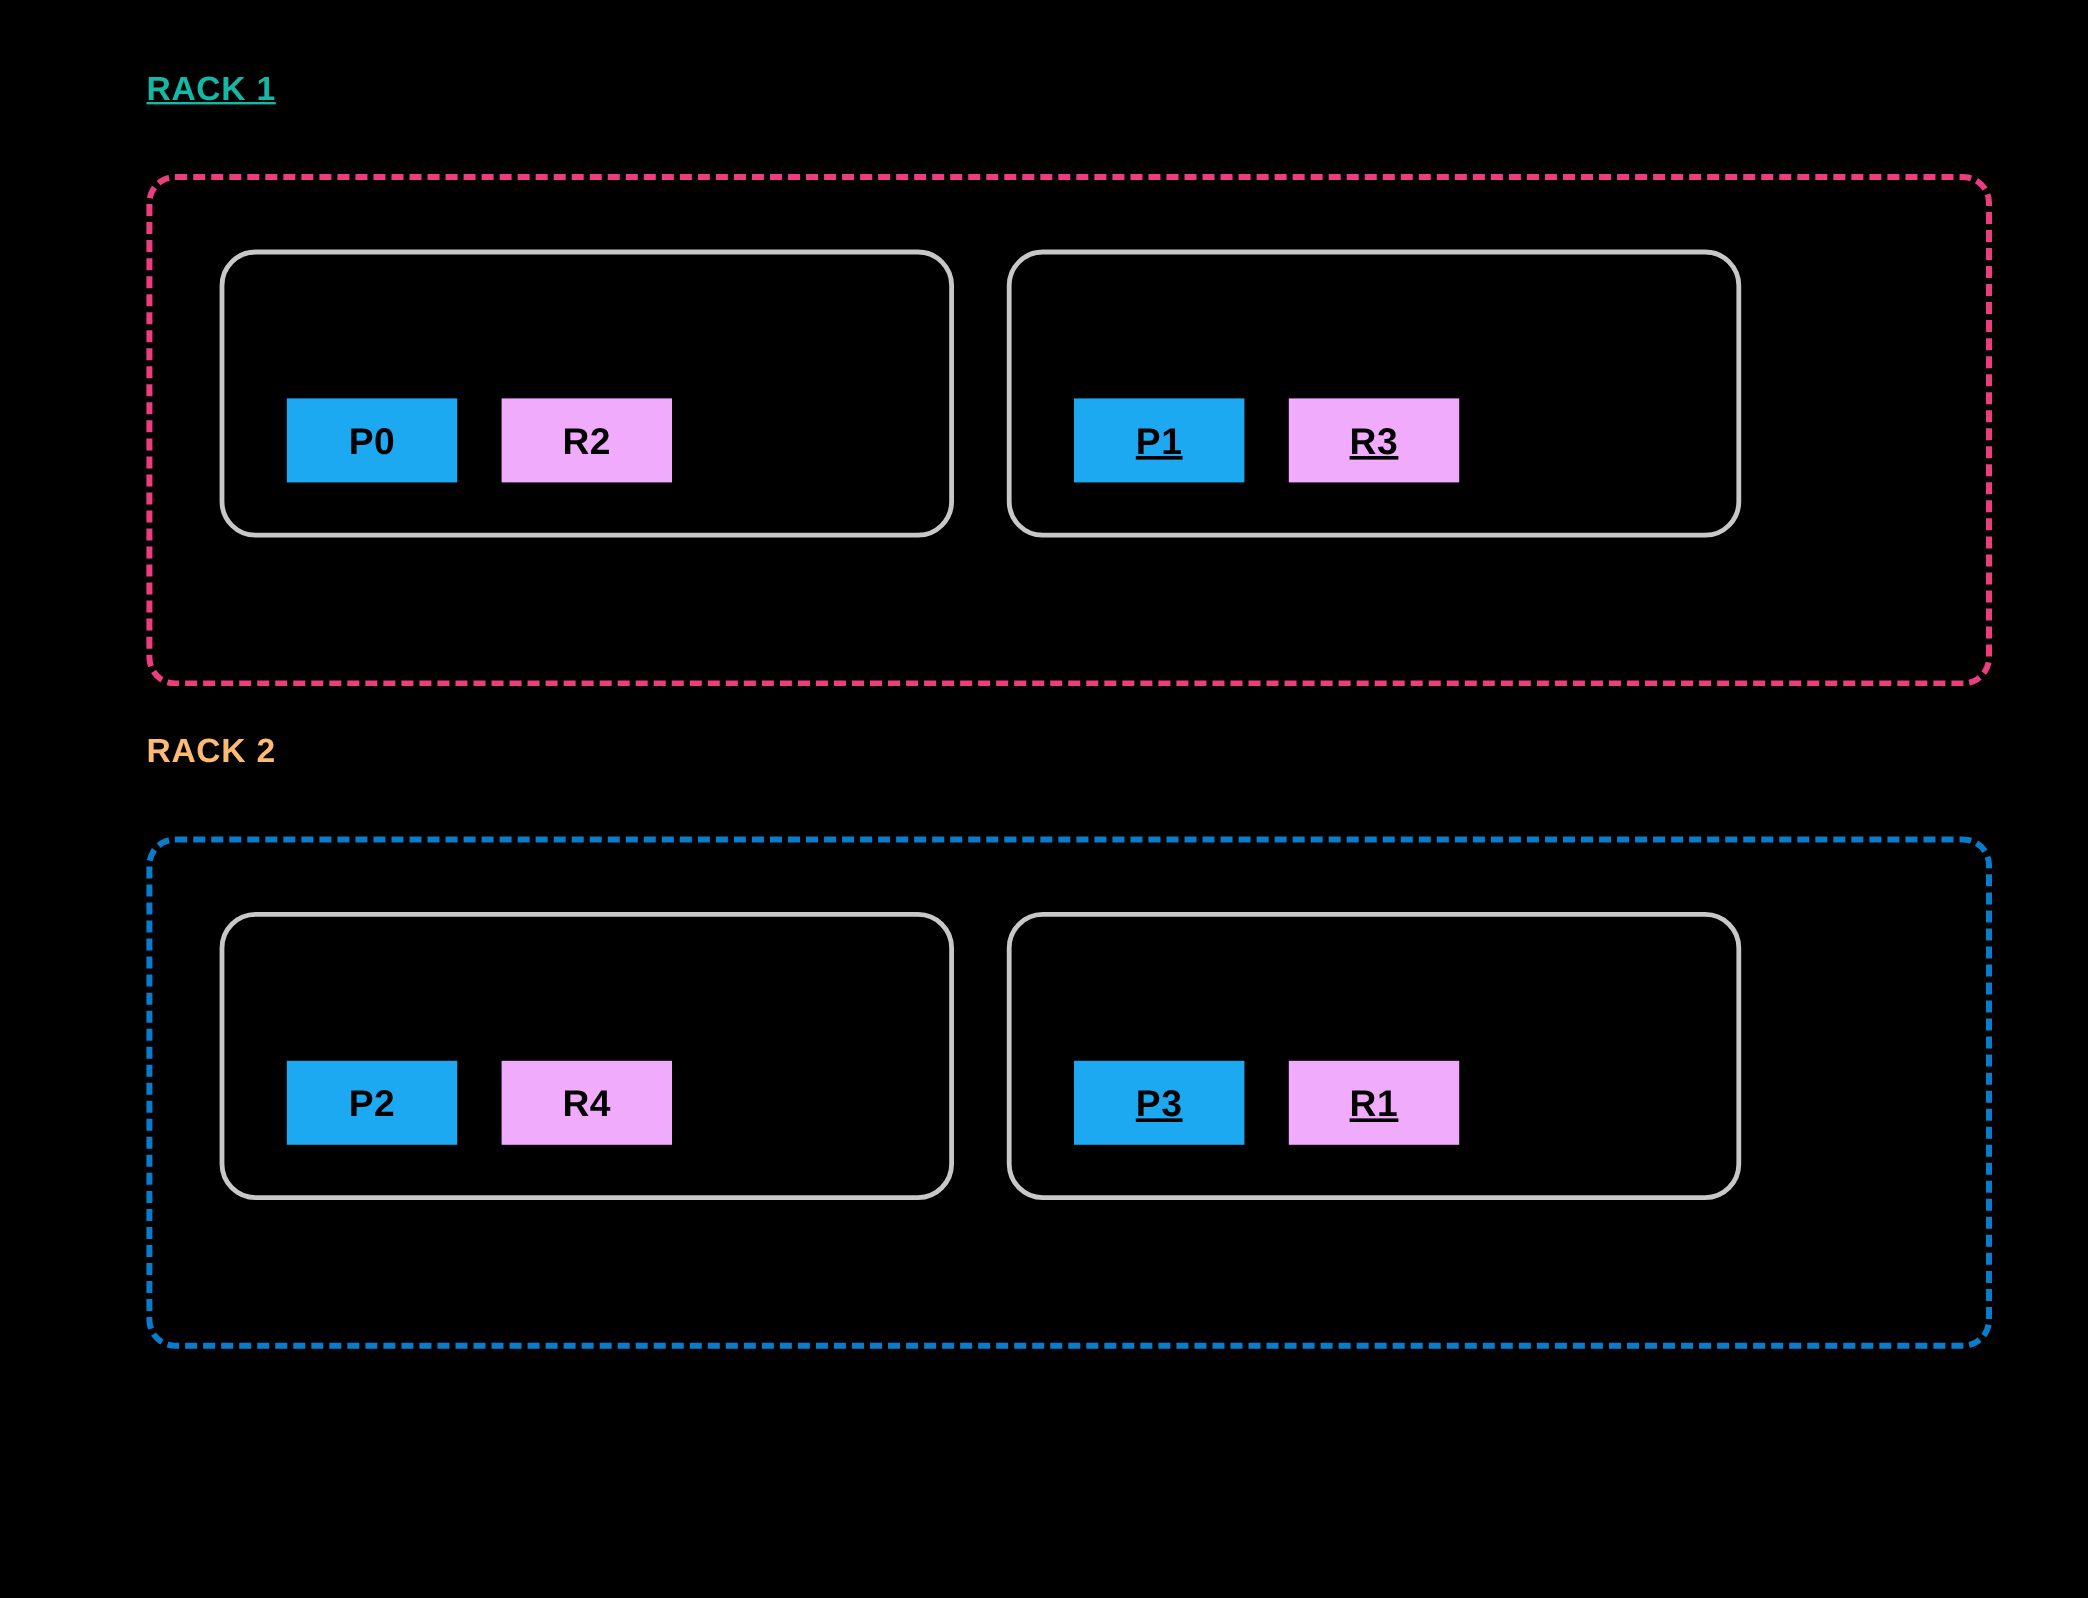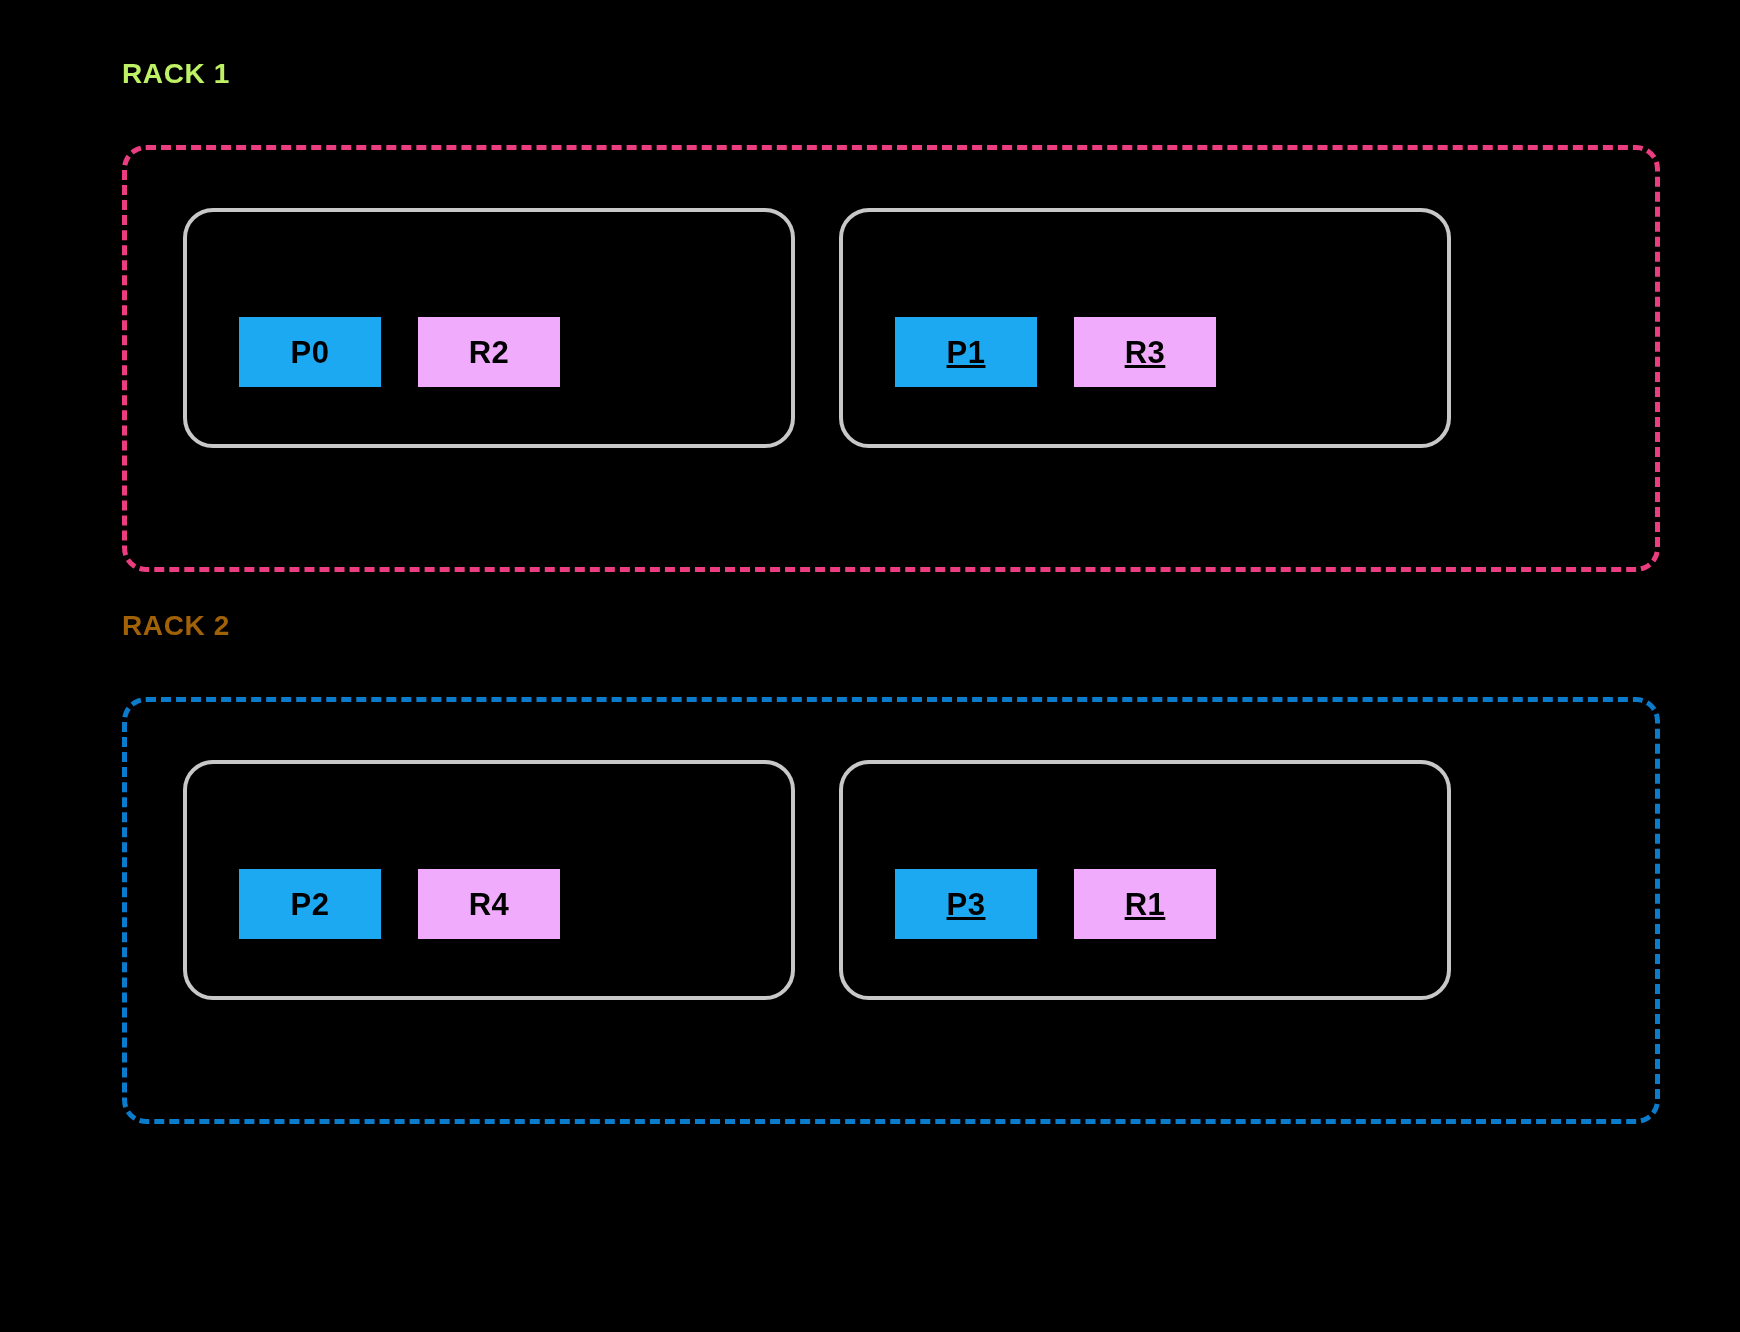--- a/index.html
+++ b/index.html
@@ -34,22 +34,22 @@
   .rack-label {
     position: absolute;
     left: 122px;
     top: 0;
     font-size: 28px;
     font-weight: 700;
     letter-spacing: 0.6px;
     line-height: 1;
     white-space: nowrap;
   }
-  .rack-1 .rack-label { color: #bef264; }
-  .rack-2 .rack-label { color: #a16207; text-align: right; }
+  .rack-1 .rack-label { color: #14b8a6; text-decoration: underline; }
+  .rack-2 .rack-label { color: #fdba74; text-align: right; }
 
   .rack-box {
     position: absolute;
     left: 122px;
     top: 85px;
     width: 1538px;
     height: 427px;
     border-radius: 24px;
     box-sizing: border-box;
     border: 5px dashed;
@@ -63,21 +63,21 @@
     top: 58px;
     height: 240px;
     box-sizing: border-box;
     border: 4px solid #C8C8C8;
     border-radius: 30px;
     display: flex;
     flex-direction: row;
     align-items: flex-end;
     justify-content: flex-start;
     padding-left: 52px;
-    padding-bottom: 57px;
+    padding-bottom: 42px;
     gap: 37px;
   }
   .node.node-left  { left: 56px;  width: 612px; }
   .node.node-right { left: 712px; width: 612px; text-decoration: underline; }
 
   
   .chip {
     width: 142px;
     height: 70px;
     display: flex;

